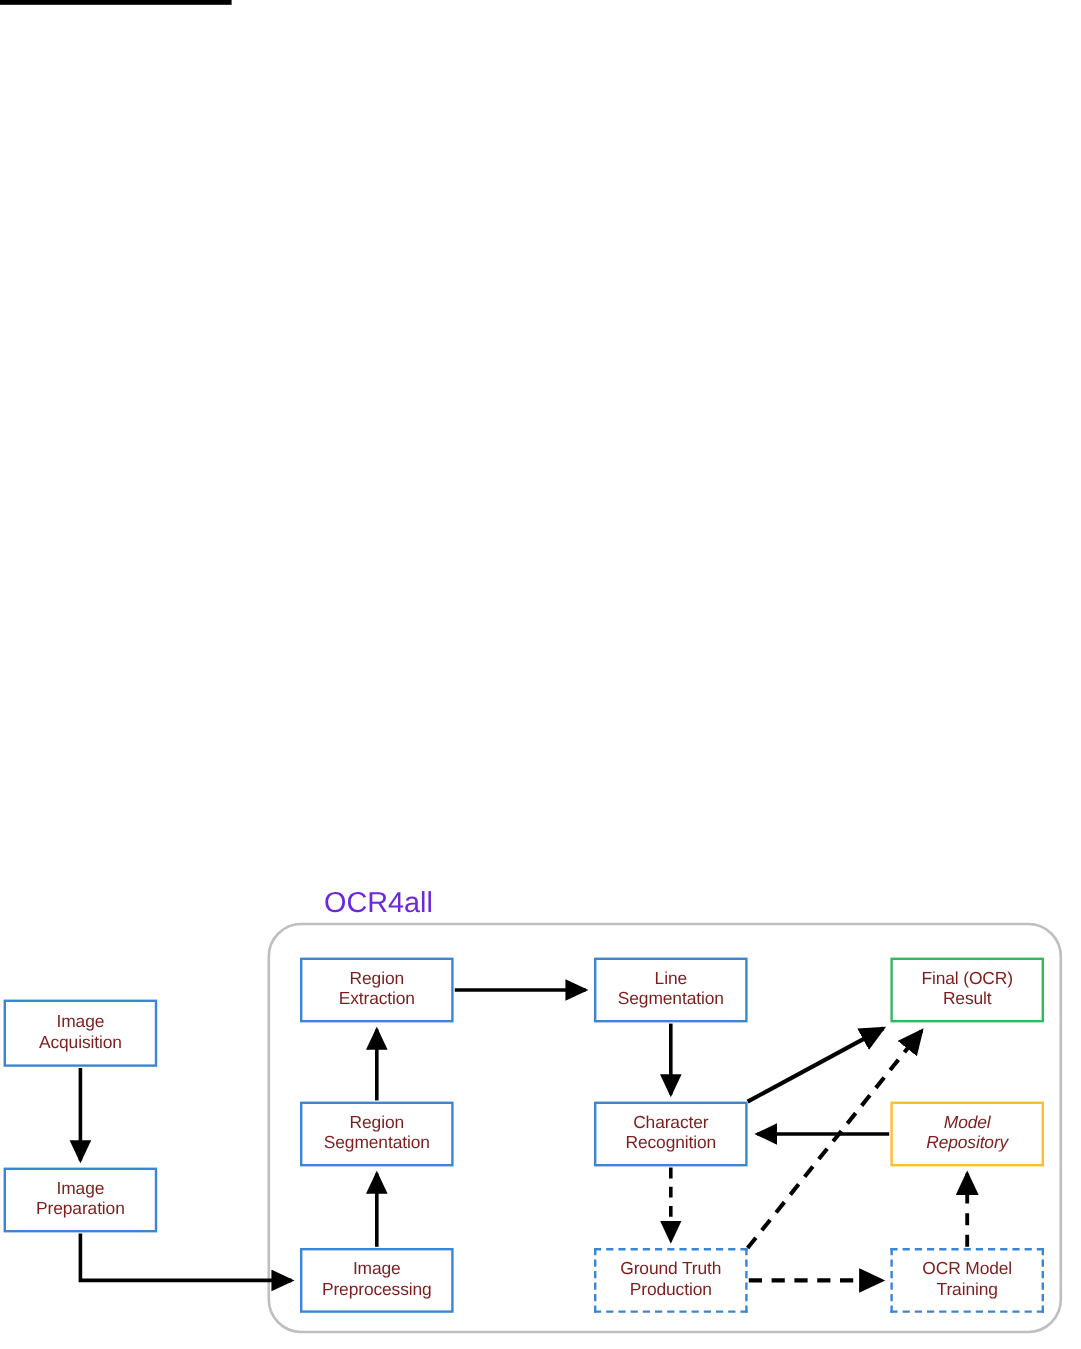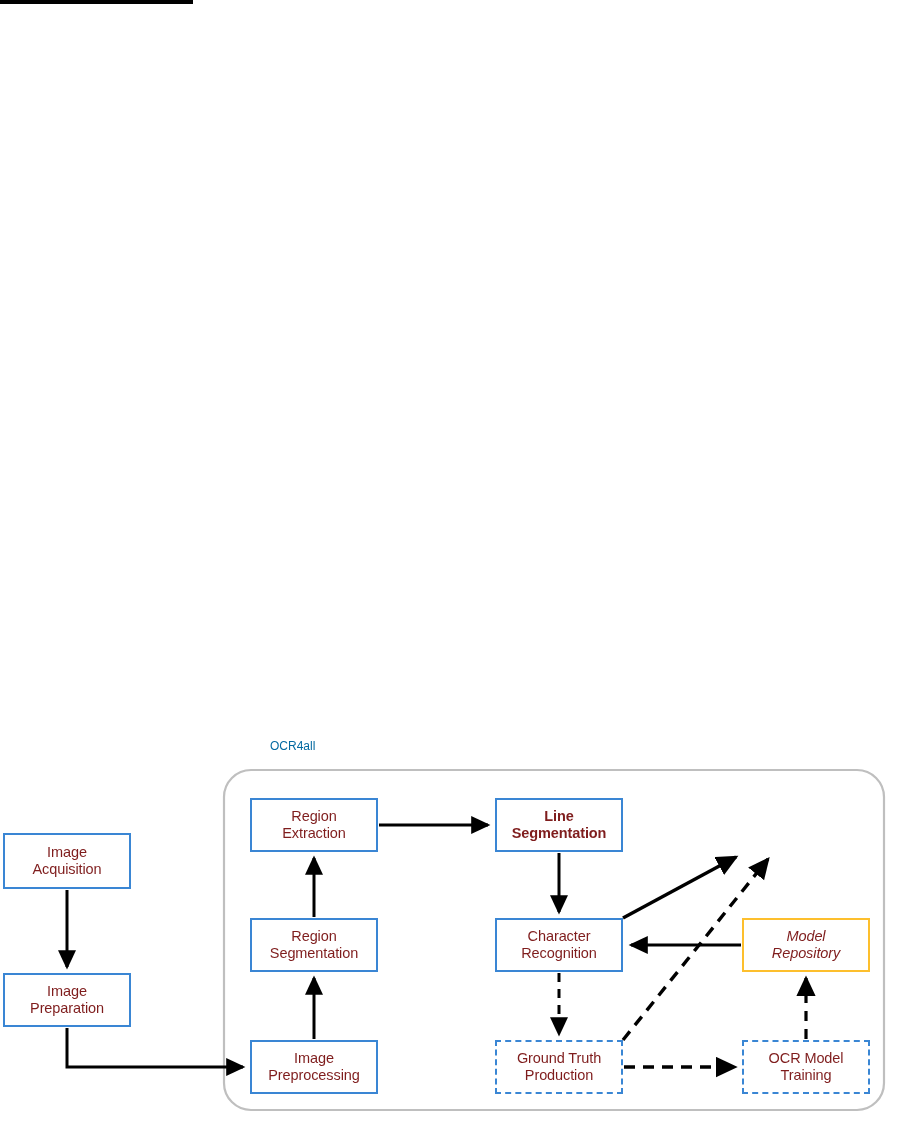--- a/index.html
+++ b/index.html
@@ -54,22 +54,22 @@
     padding: 0 3px;
     white-space: pre-line;
   }
   .border-blue  { border: 2.5px solid #3A86D4; }
   .border-green { border: 2.5px solid #33B85F; }
   .border-amber { border: 2.5px solid #FDBF2D; font-style: italic; }
   .border-blue-dashed { border: 2.5px dashed #3A86D4; }
 
   .group-title {
     position: absolute;
-    font-size: 12px;
-    color: #0369a1;
+    font-size: 24px;
+    color: #6d28d9;
     z-index: 5;
     white-space: nowrap;
     text-align: right;
   }
 </style>
 </head>
 <body>
 
 <div id="page-root">
 
@@ -129,35 +129,39 @@
   <div class="node-box border-blue" style="left:250px; top:918px; width:128px; height:54px;">
     <span class="node-label">Region
 Segmentation</span>
   </div>
 
   <div class="node-box border-blue" style="left:250px; top:1040px; width:128px; height:54px;">
     <span class="node-label">Image
 Preprocessing</span>
   </div>
 
-  <div class="node-box border-blue" style="left:495px; top:798px; width:128px; height:54px;font-weight:bold;">
+  <div class="node-box border-blue" style="left:495px; top:798px; width:128px; height:54px;">
     <span class="node-label">Line
 Segmentation</span>
   </div>
 
   <div class="node-box border-blue" style="left:495px; top:918px; width:128px; height:54px;">
     <span class="node-label">Character
 Recognition</span>
   </div>
 
   <div class="node-box border-blue-dashed" style="left:495px; top:1040px; width:128px; height:54px;">
     <span class="node-label">Ground Truth
 Production</span>
   </div>
 
+  <div class="node-box border-green" style="left:742px; top:798px; width:128px; height:54px;">
+    <span class="node-label">Final (OCR)
+Result</span>
+  </div>
 
   <div class="node-box border-amber" style="left:742px; top:918px; width:128px; height:54px;">
     <span class="node-label">Model
 Repository</span>
   </div>
 
   <div class="node-box border-blue-dashed" style="left:742px; top:1040px; width:128px; height:54px;">
     <span class="node-label">OCR Model
 Training</span>
   </div>

